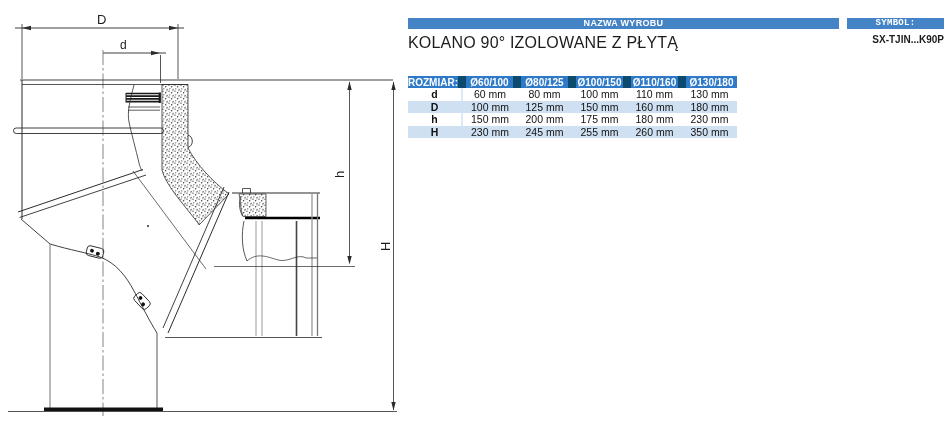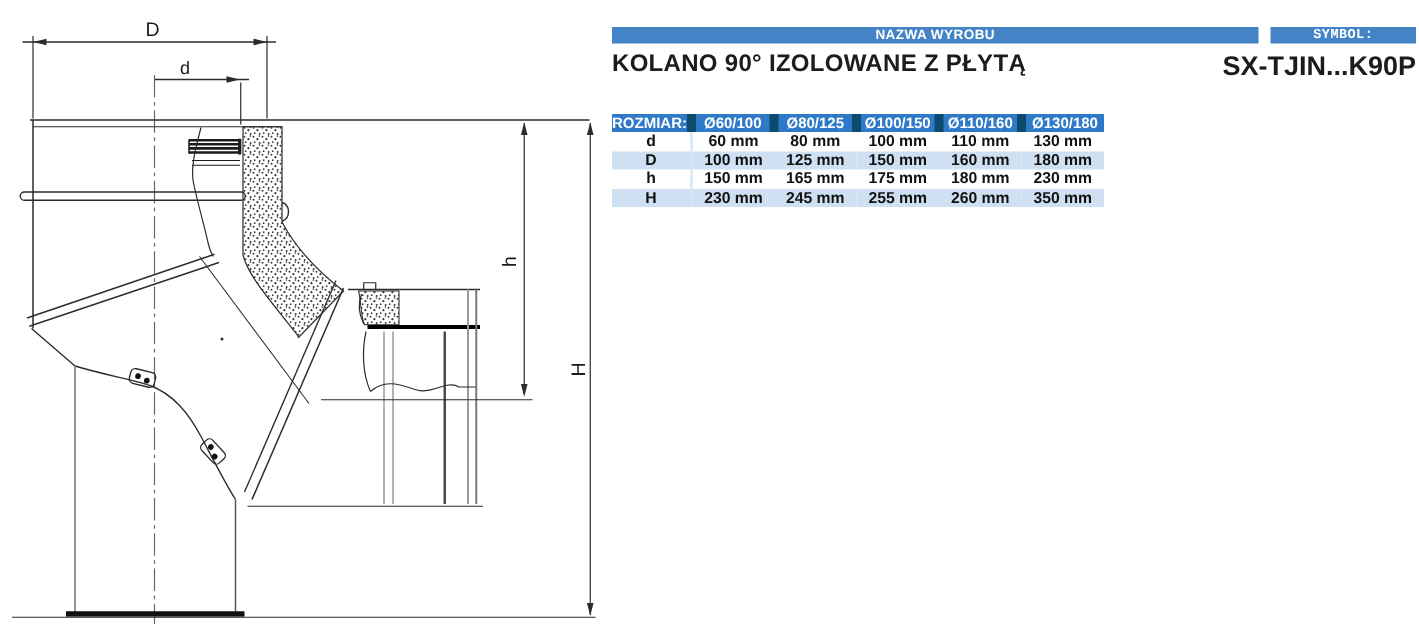--- a/index.html
+++ b/index.html
@@ -21,32 +21,32 @@
 
   
   .panel{position:absolute;left:405px;top:0;width:541px;height:427px;}
   .bars{position:absolute;left:3px;right:2px;top:18px;height:11px;display:flex;gap:8px;}
   .bar{background:var(--bar-blue);color:#fff;font-weight:bold;font-size:9px;
        line-height:11px;text-align:center;letter-spacing:.3px;}
   .bar-nazwa{flex:1;}
   .bar-symbol{width:97px;font-family:Liberation Mono, monospace;}
   .title-row{position:absolute;left:3px;right:2px;top:34px;display:flex;
              justify-content:space-between;align-items:flex-start;}
-  .product-name{font-size:16px;font-weight:bold;letter-spacing:.2px;}
-  .symbol-value{font-size:18px;font-weight:bold;}
+  .product-name{font-size:16px;font-weight:normal;letter-spacing:.2px;}
+  .symbol-value{font-size:10px;font-weight:bold;}
 
   table.spec{position:absolute;left:3px;top:76px;border-collapse:collapse;table-layout:fixed;}
   table.spec th{
     background:var(--th-blue);color:#fff;font-size:10px;font-weight:bold;
-    height:12px;padding:0;text-align:center;border-left:6px solid #0c4a6e;
+    height:12px;padding:0;text-align:center;border-left:8px solid #0c4a6e;
   }
   table.spec th:first-child{border-left:none;width:34px;}
   table.spec th{width:55px;}
   table.spec td{
-    font-size:10.5px;height:12.5px;padding:0;text-align:center;color:#111;font-weight:bold;
+    font-size:10.5px;height:12.5px;padding:0;text-align:center;color:#111;
   }
   table.spec tbody tr:nth-child(even) td{background:var(--row-alt);}
   table.spec td.rowname{font-weight:bold;border-right:2px solid #dce9f7;}
   table.spec tbody tr:nth-child(even) td.rowname{border-right-color:transparent;}
 </style>
 </head>
 <body>
 
 <div class="page">
 
@@ -208,21 +208,21 @@
           <td class="rowname">D</td>
           <td>100 mm</td>
           <td>125 mm</td>
           <td>150 mm</td>
           <td>160 mm</td>
           <td>180 mm</td>
         </tr>
         <tr>
           <td class="rowname">h</td>
           <td>150 mm</td>
-          <td>165 mm</td>
+          <td>200 mm</td>
           <td>175 mm</td>
           <td>180 mm</td>
           <td>230 mm</td>
         </tr>
         <tr>
           <td class="rowname">H</td>
           <td>230 mm</td>
           <td>245 mm</td>
           <td>255 mm</td>
           <td>260 mm</td>

